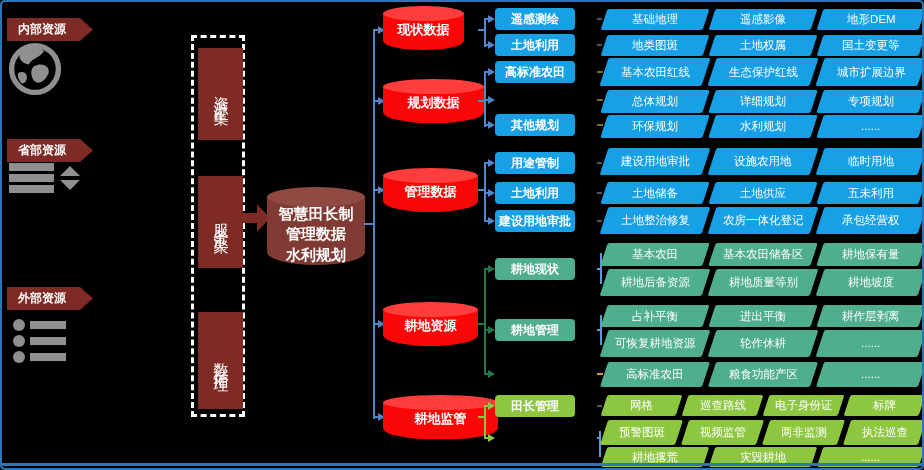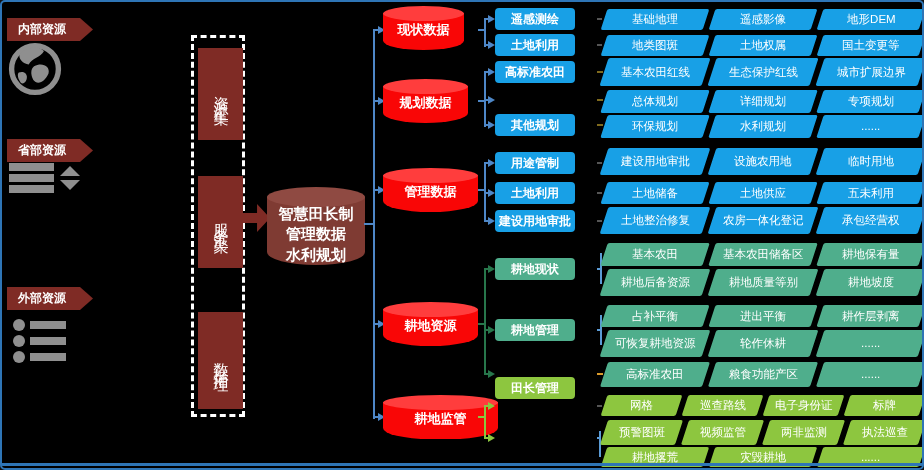--- a/index.html
+++ b/index.html
@@ -108,21 +108,21 @@
   <div class="ln lb" style="left:373px;top:321px;width:4px;height:2px"></div>
     <div class="ah lb" style="left:376px;top:318px"></div>
   <div class="ln lb" style="left:373px;top:414px;width:4px;height:2px"></div>
     <div class="ah lb" style="left:376px;top:411px"></div>
 
   <div class="cyl red" style="left:381px;top:4px;width:81px;height:44px">
     <div class="cyl-body"></div>
       <div class="cyl-top"></div>
     <div class="cyl-label">现状数据</div>
   </div>
-  <div class="cyl red" style="left:381px;top:77px;width:85px;height:44px">
+  <div class="cyl red" style="left:381px;top:77px;width:101px;height:44px">
     <div class="cyl-body"></div>
       <div class="cyl-top"></div>
     <div class="cyl-label">规划数据</div>
   </div>
   <div class="cyl red" style="left:381px;top:166px;width:95px;height:44px">
     <div class="cyl-body"></div>
       <div class="cyl-top"></div>
     <div class="cyl-label">管理数据</div>
   </div>
   <div class="cyl red" style="left:381px;top:300px;width:95px;height:44px">
@@ -334,21 +334,21 @@
         <span>......</span>
       </div>
   </div>
 
   <div class="ln lg" style="left:476px;top:414px;width:7px;height:2px"></div>
   <div class="ln lg" style="left:482px;top:403px;width:2px;height:34px"></div>
   <div class="ln lg" style="left:483px;top:403px;width:4px;height:2px"></div>
     <div class="ah lg" style="left:486px;top:400px"></div>
   <div class="ln lg" style="left:483px;top:435px;width:4px;height:2px"></div>
     <div class="ah lg" style="left:486px;top:432px"></div>
-  <div class="cat c-lgreen" style="top:375px">田长管理</div>
+  <div class="cat c-lgreen" style="top:393px">田长管理</div>
   <div class="ln dk" style="left:595px;top:403px;width:5px;height:2px"></div>
   <div class="ln bb" style="left:595px;top:435px;width:3px;height:2px"></div>
   <div class="ln bb" style="left:597px;top:429px;width:2px;height:26px"></div>
   <div class="row" style="top:393px;height:21px">
     <div class="item c-lgreen">
         <span>网格</span>
       </div>
     <div class="item c-lgreen">
         <span>巡查路线</span>
       </div>

